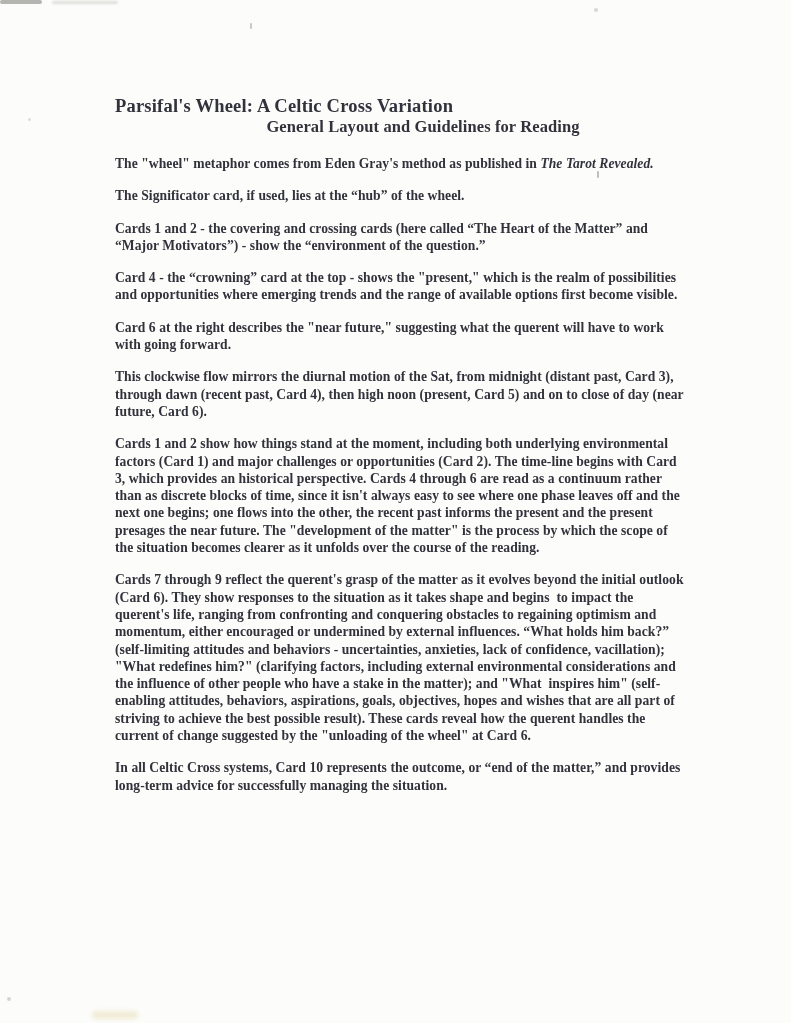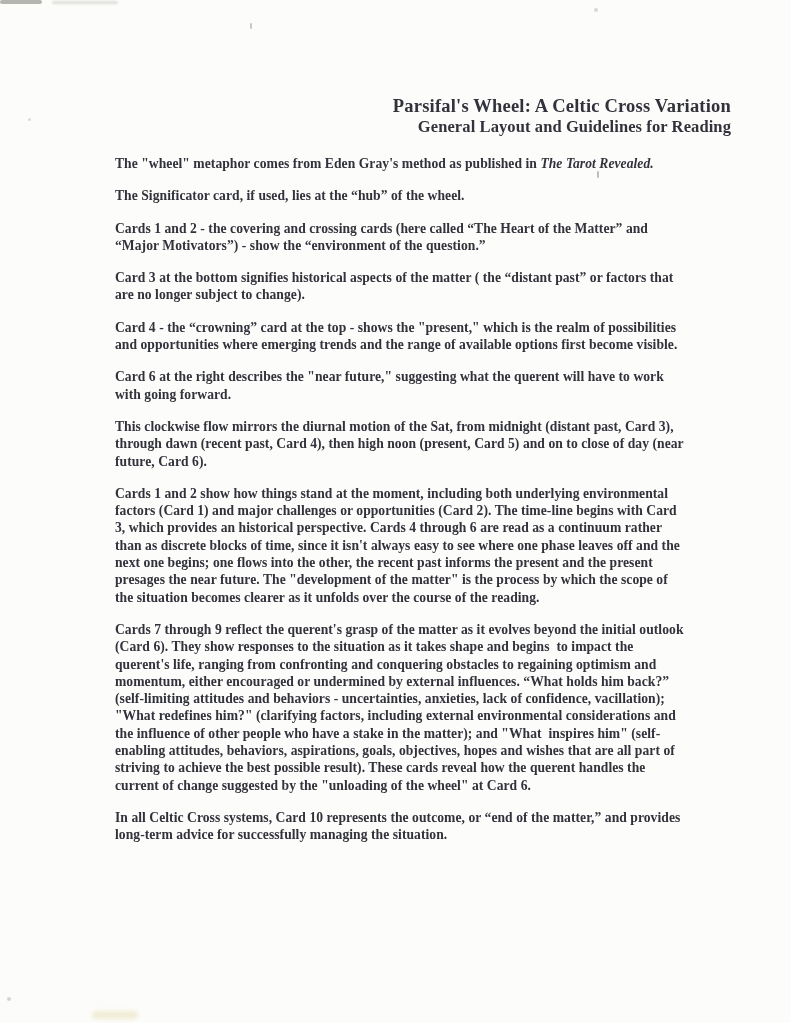--- a/index.html
+++ b/index.html
@@ -20,29 +20,29 @@
     position: absolute;
     left: 115px;
     top: 95px;
     width: 616px;
   }
   .doc-title {
     margin: 0;
     font-size: 18.5px;
     line-height: 22px;
     font-weight: bold;
-    text-align: right;
+    text-align: left;
     letter-spacing: 0.2px;
   }
   .doc-subtitle {
     margin: 0;
     font-size: 16.5px;
     line-height: 20px;
     font-weight: bold;
-    text-align: right;
+    text-align: center;
     letter-spacing: 0.1px;
   }
   .body-text {
     margin-top: 18px;
   }
   .para {
     margin: 0 0 15px 0;
     font-size: 13.6px;
     line-height: 17.3px;
     font-weight: bold;
@@ -84,22 +84,20 @@
 
     <div class="body-text">
 
       <p class="para"><span>The "wheel" metaphor comes from Eden Gray's method as published in </span><span class="italic">The Tarot Revealed.</span></p>
 
       <p class="para">The Significator card, if used, lies at the “hub” of the wheel.</p>
 
       <p class="para">Cards 1 and 2 - the covering and crossing cards (here called “The Heart of the Matter” and
 “Major Motivators”) - show the “environment of the question.”</p>
 
-      <p class="para">Card 3 at the bottom signifies historical aspects of the matter ( the “distant past” or factors that
-are no longer subject to change).</p>
 
 
       <p class="para">Card 4 - the “crowning” card at the top - shows the "present," which is the realm of possibilities
 and opportunities where emerging trends and the range of available options first become visible.</p>
 
       <p class="para">Card 6 at the right describes the "near future," suggesting what the querent will have to work
 with going forward.</p>
 
       <p class="para">This clockwise flow mirrors the diurnal motion of the Sat, from midnight (distant past, Card 3),
 through dawn (recent past, Card 4), then high noon (present, Card 5) and on to close of day (near

